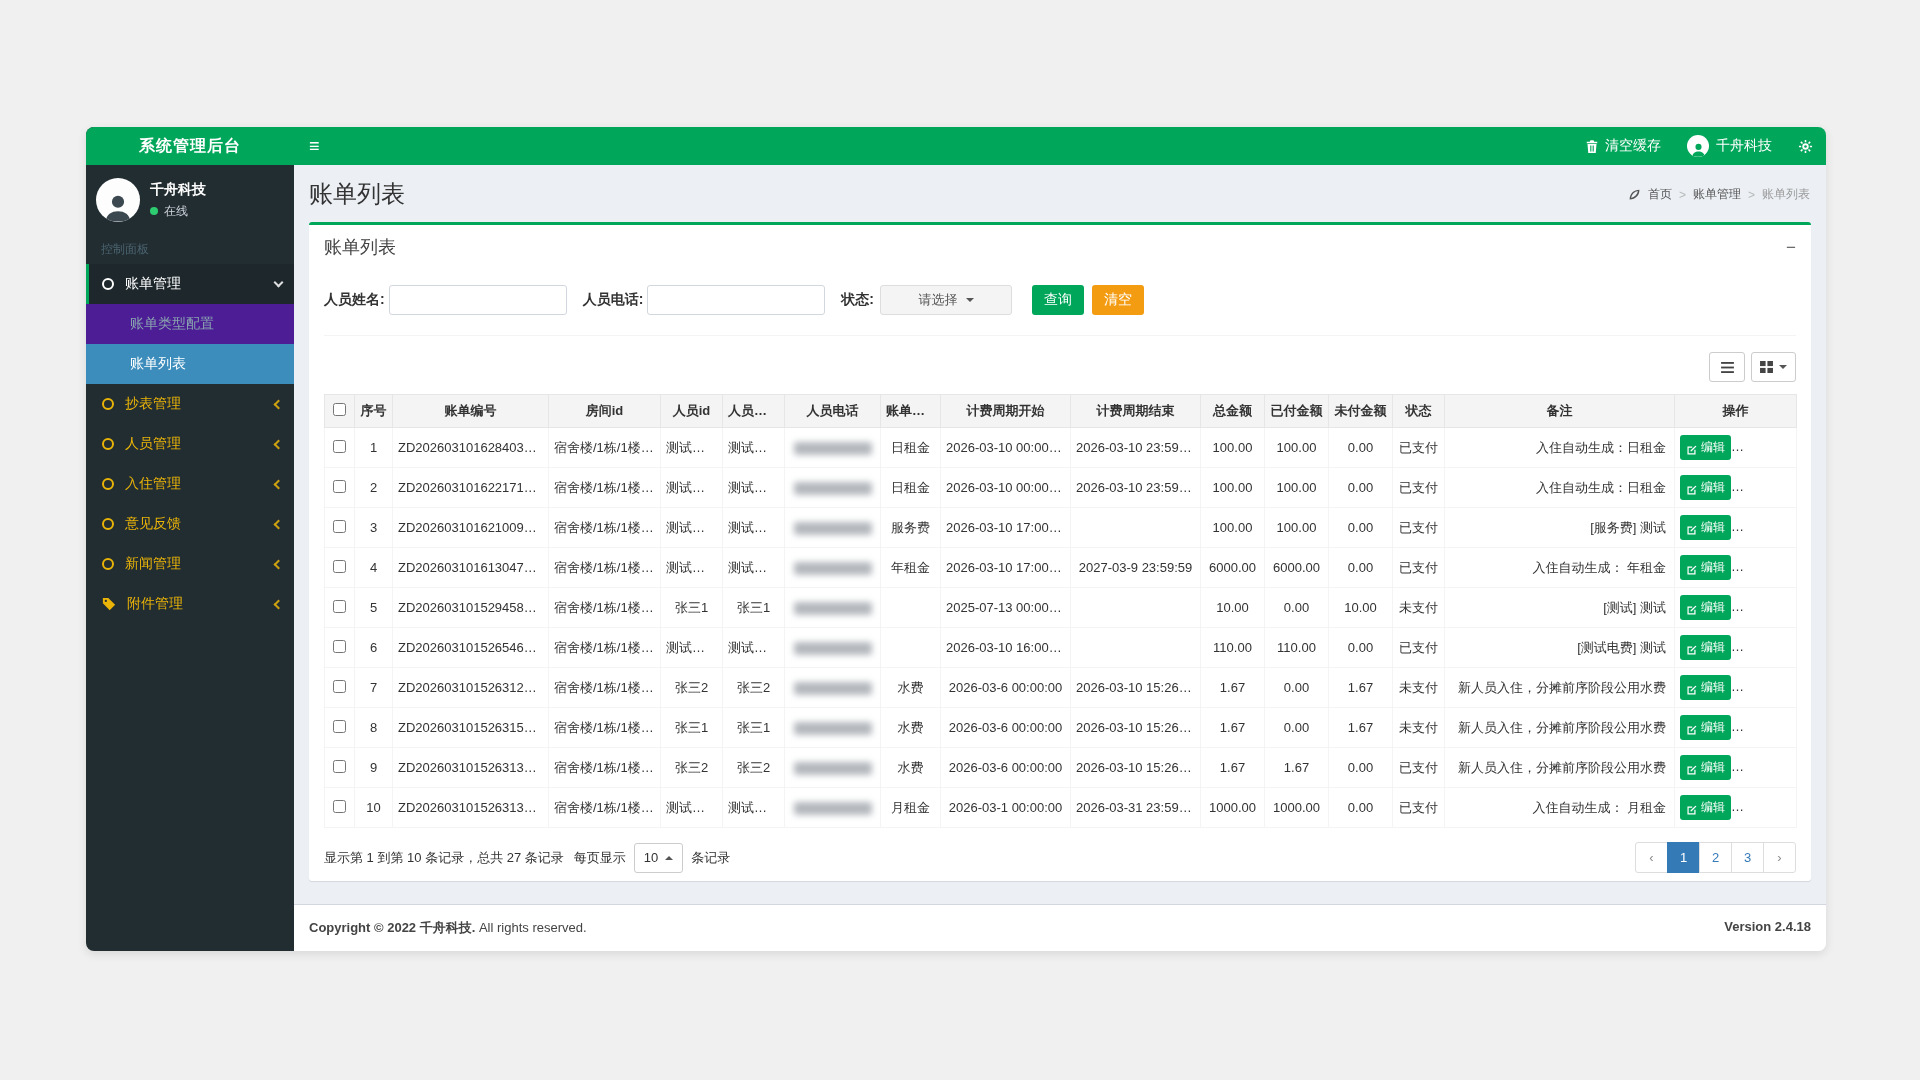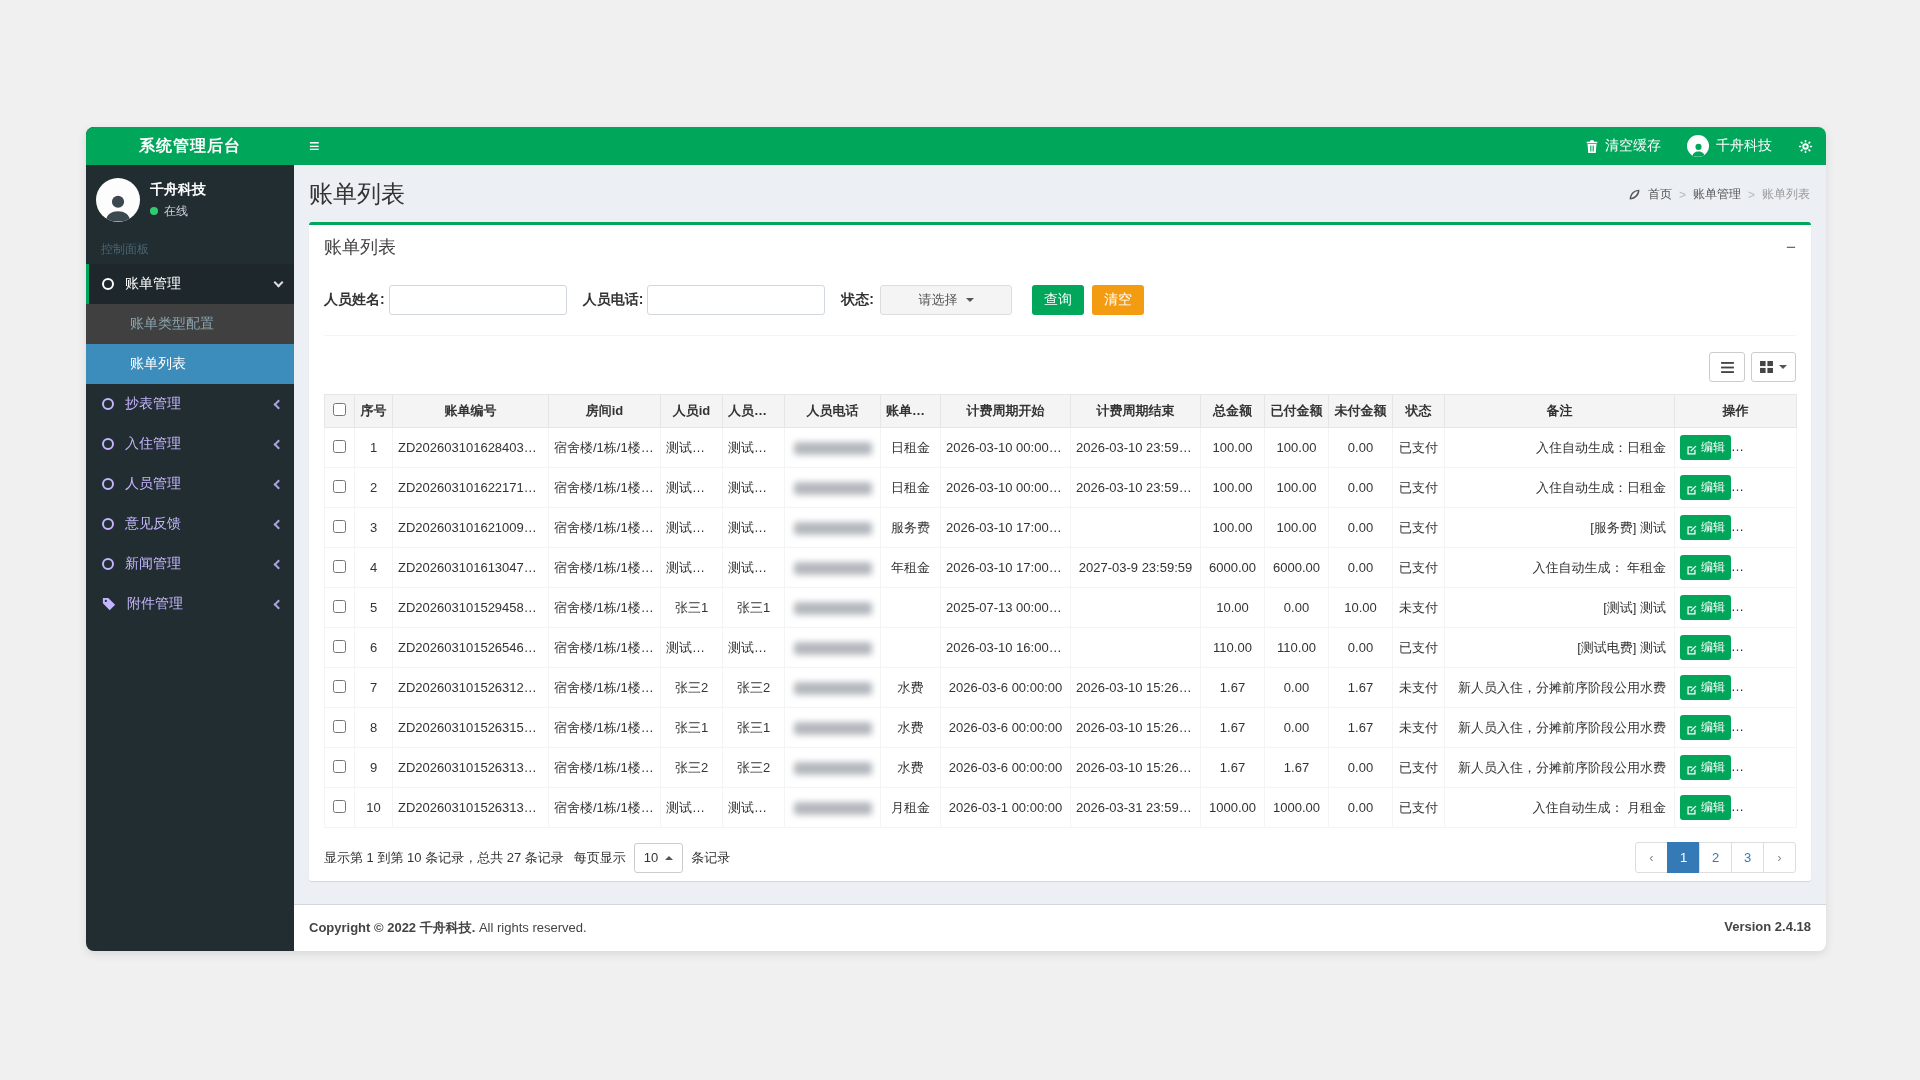--- a/index.html
+++ b/index.html
@@ -19,29 +19,29 @@
     display:flex; align-items:center; justify-content:center; letter-spacing:1px; }
   .user-panel { display:flex; padding:13px 10px 11px; gap:10px; align-items:center; }
   .avatar { width:44px; height:44px; border-radius:50%; background:#fdfdfd;
     display:flex; align-items:flex-end; justify-content:center; overflow:hidden; flex:none; }
   .user-meta { display:flex; flex-direction:column; gap:4px; }
   .user-name { color:#fff; font-size:14px; font-weight:bold; }
   .user-status { color:#d2d6de; font-size:12px; display:flex; align-items:center; gap:6px; }
   .dot { width:8px; height:8px; border-radius:50%; background:#2ecc71; }
   .sidebar-section { color:#4b646f; font-size:12px; padding:8px 15px 6px; }
   .menu-item { height:40px; display:flex; align-items:center; gap:11px; padding:0 12px 0 13px;
-    color:#c4b5fd; font-size:14px; border-left:3px solid transparent; cursor:pointer; }
+    color:#eab308; font-size:14px; border-left:3px solid transparent; cursor:pointer; }
   .menu-item.active { background:#1e282c; color:#fff; border-left-color:#00a65a; }
   .circle-icon { width:12px; height:12px; border:2px solid currentColor; border-radius:50%; flex:none; }
   .tag-icon { width:14px; height:14px; flex:none; }
   .chev { width:7px; height:7px; border-right:2px solid currentColor; border-bottom:2px solid currentColor;
     margin-left:auto; flex:none; opacity:.85; }
   .chev-left { transform:rotate(135deg); }
   .chev-down { transform:rotate(45deg); margin-top:-3px; }
-  .submenu { background:#404040; }
+  .submenu { background:#4c1d95; }
   .submenu-item { height:40px; display:flex; align-items:center; padding-left:44px;
     color:#8aa4af; font-size:14px; cursor:pointer; }
   .submenu-item.active { background:#3c8dbc; color:#fff; }
 
   
   .navbar { position:absolute; left:208px; right:0; top:0; height:38px; background:#00a65a;
     display:flex; align-items:center; color:#fff; }
   .hamburger { padding:0 15px; font-size:18px; cursor:pointer; height:100%; display:flex; align-items:center; }
   .nav-right { margin-left:auto; display:flex; align-items:center; height:100%; }
   .nav-link { display:flex; gap:7px; align-items:center; padding:0 13px; font-size:14px;
@@ -154,26 +154,26 @@
             <span>账单列表</span>
           </div>
         </div>
         <div class="menu-item">
           <span class="circle-icon"></span>
           <span>抄表管理</span>
           <span class="chev chev-left"></span>
         </div>
         <div class="menu-item">
           <span class="circle-icon"></span>
-          <span>入住管理</span>
+          <span>人员管理</span>
           <span class="chev chev-left"></span>
         </div>
         <div class="menu-item">
           <span class="circle-icon"></span>
-          <span>人员管理</span>
+          <span>入住管理</span>
           <span class="chev chev-left"></span>
         </div>
         <div class="menu-item">
           <span class="circle-icon"></span>
           <span>意见反馈</span>
           <span class="chev chev-left"></span>
         </div>
         <div class="menu-item">
           <span class="circle-icon"></span>
           <span>新闻管理</span>

